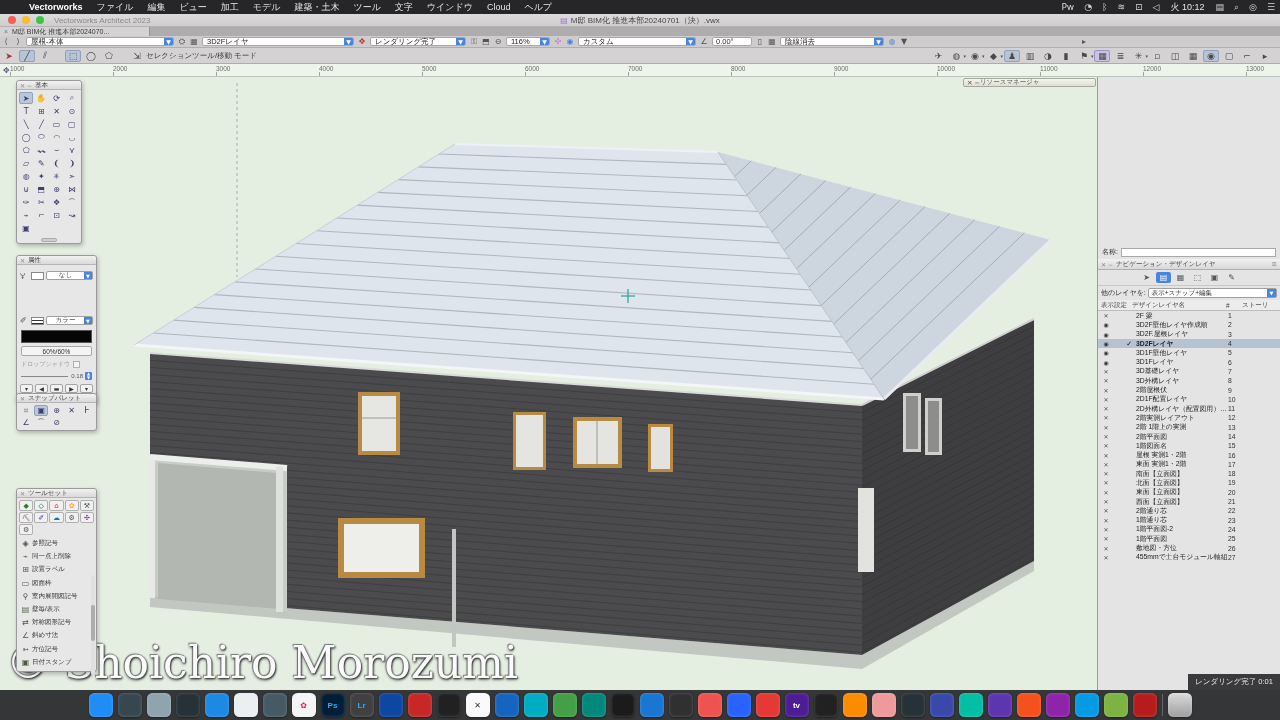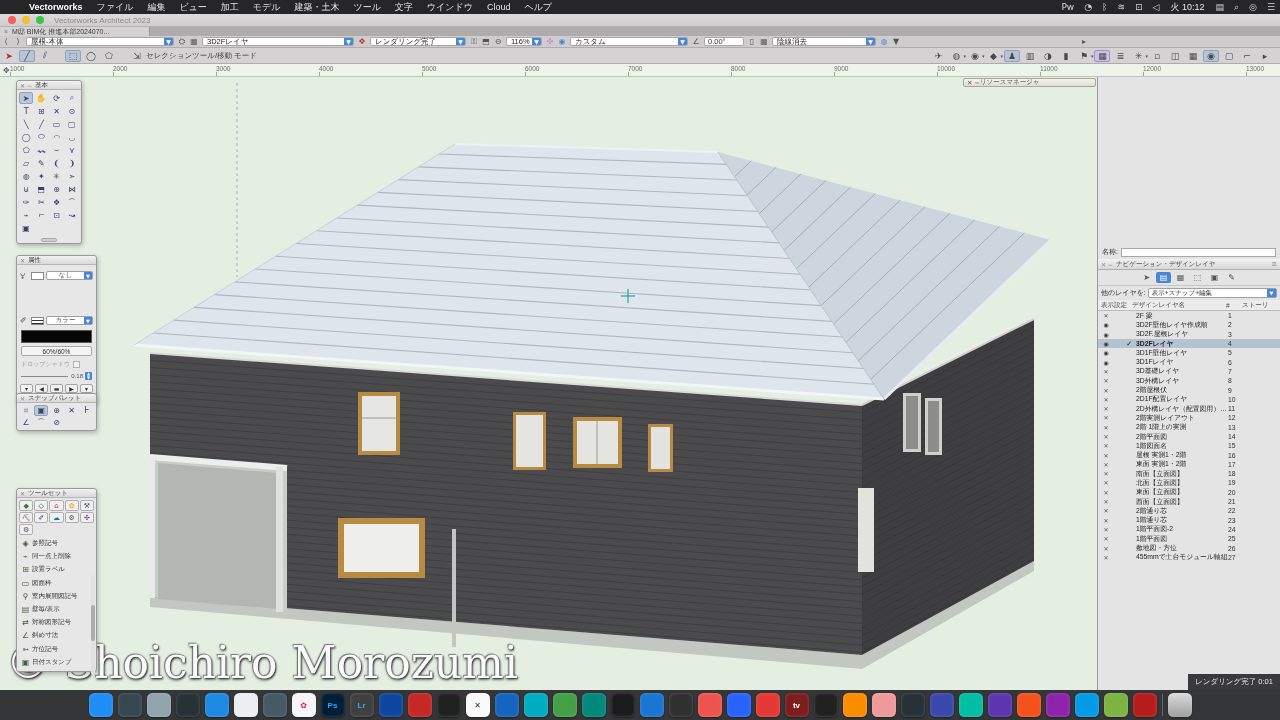--- a/index.html
+++ b/index.html
@@ -193,20 +193,23 @@
   <span id="menu-status"><span class="stat icon">Pw</span><span class="stat icon">◔</span><span class="stat icon">ᛒ</span><span class="stat icon">≋</span><span class="stat icon">⊡</span><span class="stat icon">◁</span></span>
   <span class="time">火 10:12</span>
   <span id="menu-right"><span class="stat icon">▤</span><span class="stat icon">⌕</span><span class="stat icon">◎</span><span class="stat icon">☰</span></span>
 </div>
 
 <div id="titlebar">
   <span class="tl red"></span>
   <span class="tl yel"></span>
   <span class="tl grn"></span>
   <span class="apptitle">Vectorworks Architect 2023</span>
+  <span class="doctitle">
+    <span class="docicon icon">▤</span><span>M邸 BIM化 推進本部20240701（決）.vwx</span>
+  </span>
 </div>
 <div id="tabbar">
   <div class="tab">
     <span class="x">×</span>
     <span>M邸 BIM化 推進本部2024070...</span>
   </div>
 </div>
 
 <div id="viewbar">
   <span class="vb-ico icon">⟨</span>
@@ -222,21 +225,21 @@
       <span class="dd icon">▼</span>
   </span>
   <span class="vb-ico icon" style="color:#b33">✥</span>
   <span class="vb-sel" style="width:96px">
     <span class="txt">レンダリング完了</span>
       <span class="dd icon">▼</span>
   </span>
   <span class="vb-ico icon">⚿</span>
   <span class="vb-ico icon">⬒</span>
   <span class="vb-ico icon">⊖</span>
-  <span class="vb-sel" style="width:36px">
+  <span class="vb-sel" style="width:44px">
     <span class="txt">116%</span>
       <span class="dd icon">▼</span>
   </span>
   <span class="vb-ico icon" style="color:#d46fd4">✣</span>
   <span class="vb-ico icon" style="color:#4a86d8">◉</span>
   <span class="vb-sel" style="width:118px">
     <span class="txt">カスタム</span>
       <span class="dd icon">▼</span>
   </span>
   <span class="vb-ico icon">∠</span>
@@ -923,21 +926,21 @@
     <span class="dicon" style="background: rgb(21, 101, 192);"></span>
     <span class="dicon" style="background: rgb(0, 172, 193);"></span>
     <span class="dicon" style="background: rgb(67, 160, 71);"></span>
     <span class="dicon" style="background: rgb(0, 137, 123);"></span>
     <span class="dicon" style="background: rgb(27, 27, 27);"></span>
     <span class="dicon" style="background: rgb(25, 118, 210);"></span>
     <span class="dicon" style="background: rgb(48, 48, 48);"></span>
     <span class="dicon" style="background: rgb(239, 83, 80);"></span>
     <span class="dicon" style="background: rgb(41, 98, 255);"></span>
     <span class="dicon" style="background: rgb(229, 57, 53);"></span>
-    <span class="dicon" style="background: #7f1d1d;">tv</span>
+    <span class="dicon" style="background: #4c1d95;">tv</span>
     <span class="dicon" style="background: rgb(33, 33, 33);"></span>
     <span class="dicon" style="background: rgb(251, 140, 0);"></span>
     <span class="dicon" style="background: rgb(239, 154, 154);"></span>
     <span class="dicon" style="background: rgb(38, 50, 56);"></span>
     <span class="dicon" style="background: rgb(57, 73, 171);"></span>
     <span class="dicon" style="background: rgb(0, 191, 165);"></span>
     <span class="dicon" style="background: rgb(94, 53, 177);"></span>
     <span class="dicon" style="background: rgb(244, 81, 30);"></span>
     <span class="dicon" style="background: rgb(142, 36, 170);"></span>
     <span class="dicon" style="background: rgb(3, 155, 229);"></span>

